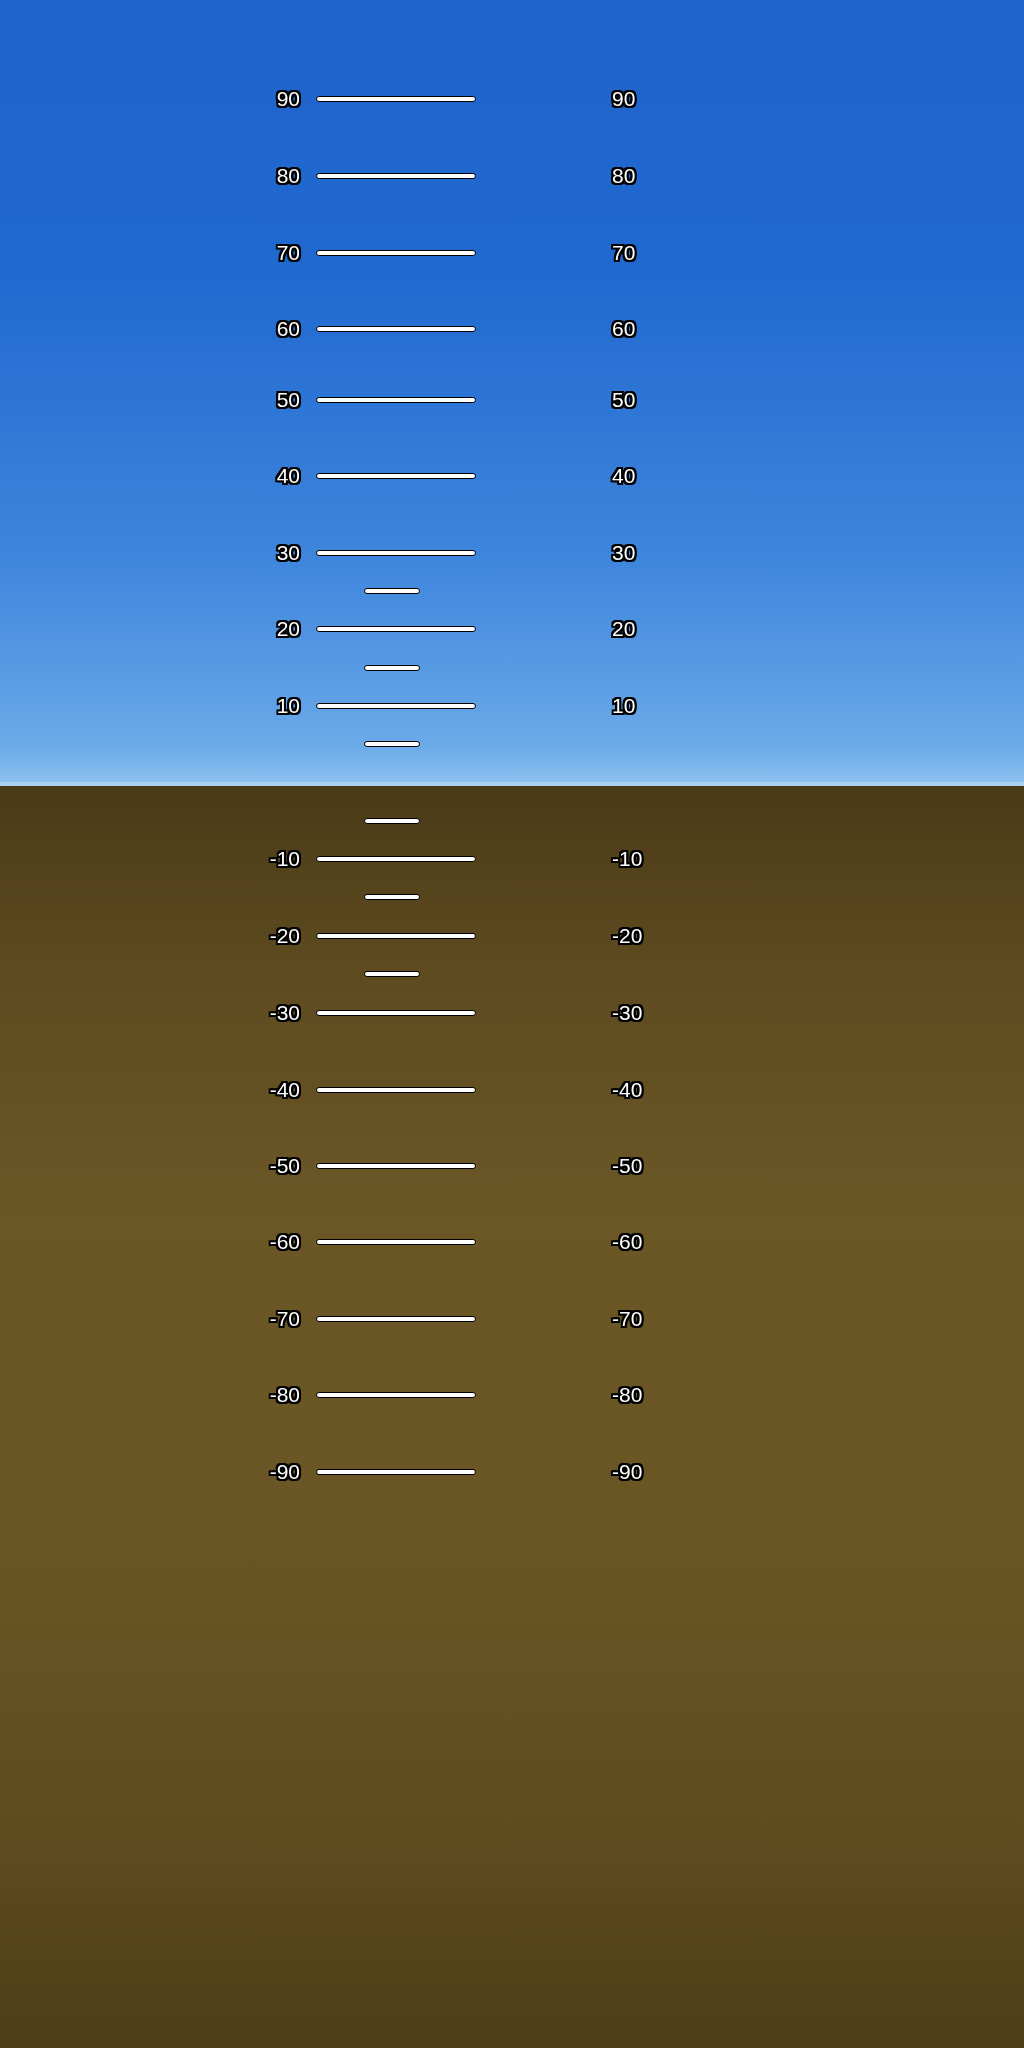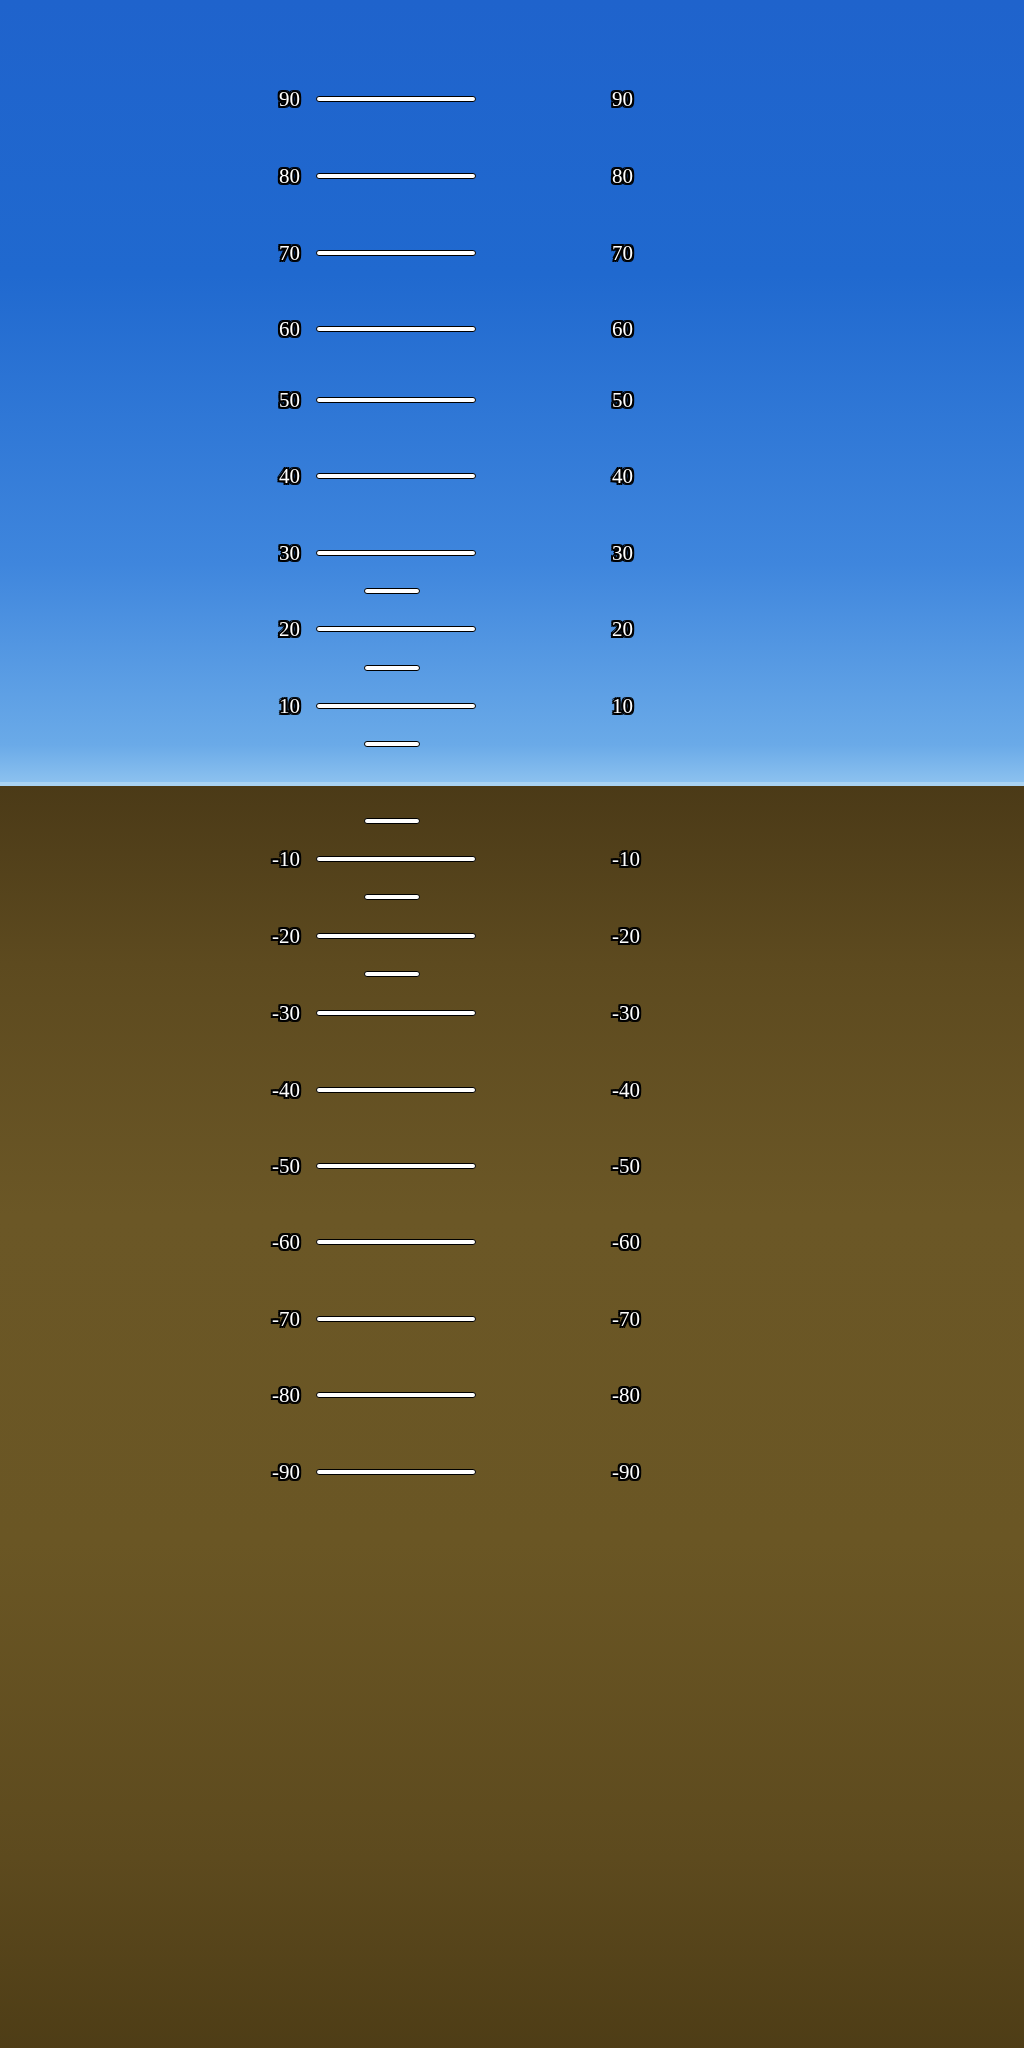--- a/index.html
+++ b/index.html
@@ -5,21 +5,21 @@
   html, body {
     margin: 0;
     padding: 0;
     background: #000;
   }
   #screen {
     position: relative;
     width: 1024px;
     height: 2048px;
     overflow: hidden;
-    font-family: Liberation Serif, serif;
+    font-family: Liberation Sans, sans-serif;
   }
   
   #sky {
     position: absolute;
     left: 0;
     top: 0;
     width: 1024px;
     height: 784px;
     background: linear-gradient(to bottom, #1f63cc 0%, #2069cf 35%, #3f86dd 72%, #6aaae8 95%, #8dc2ef 100%);
   }

